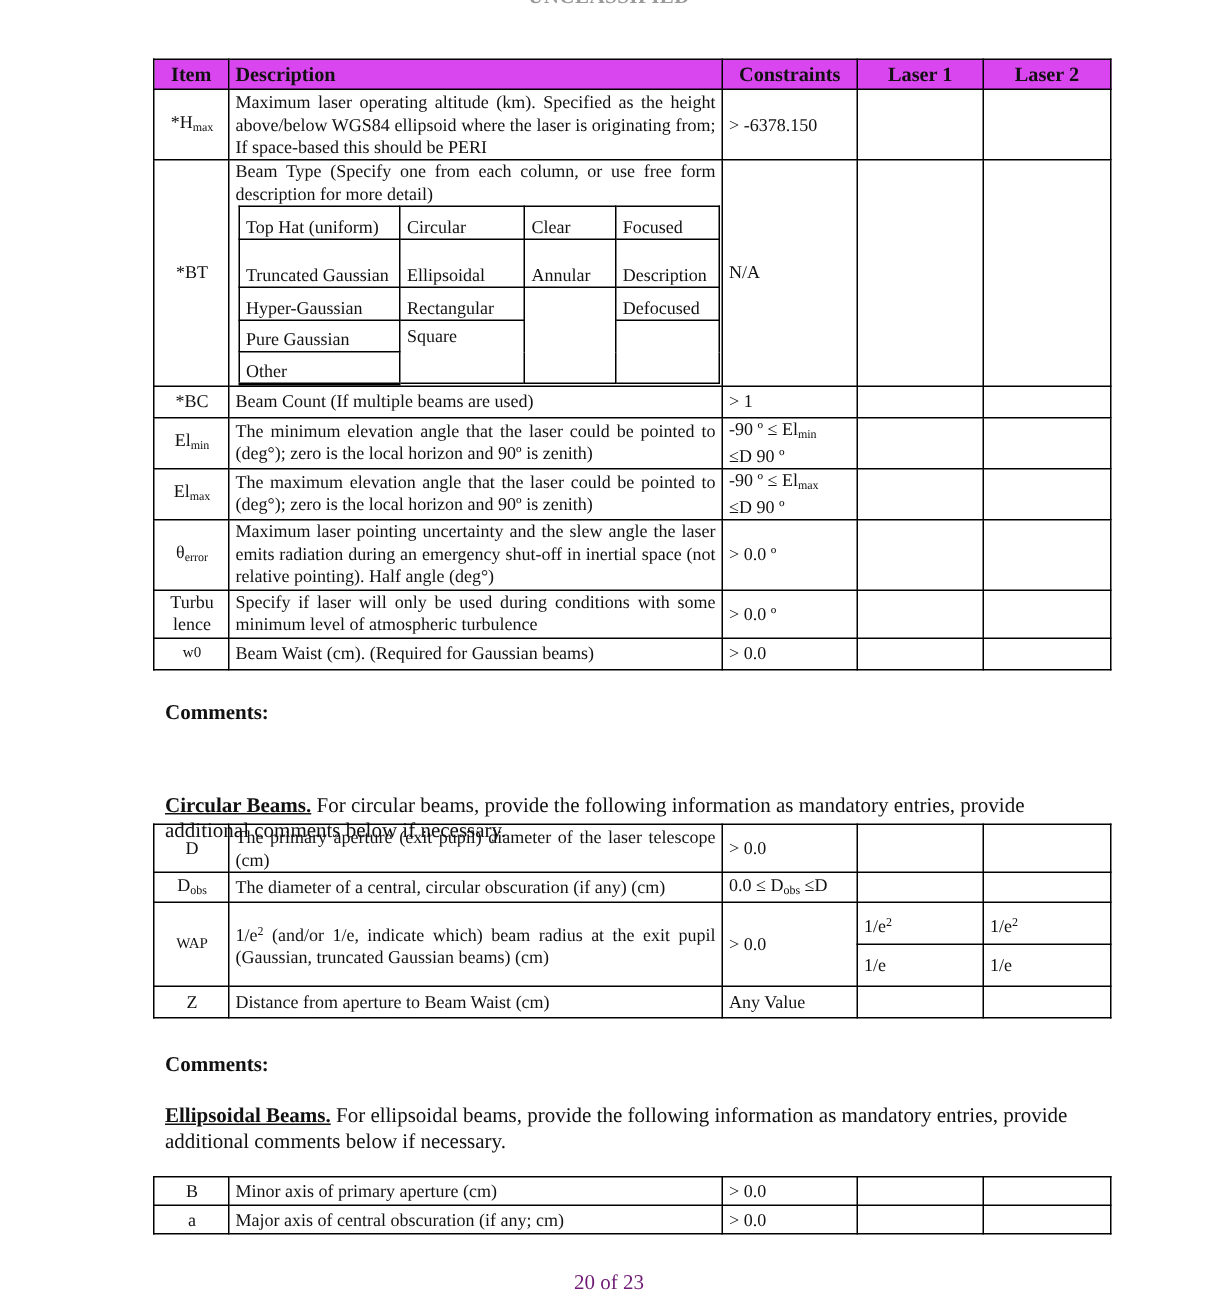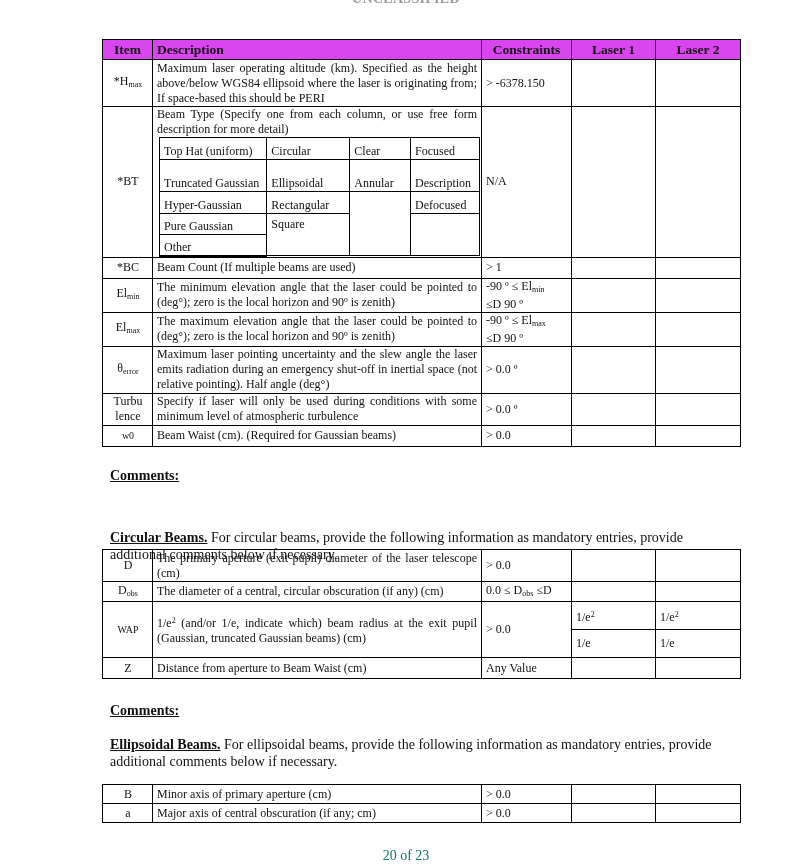--- a/index.html
+++ b/index.html
@@ -19,24 +19,24 @@
   td.desc { text-align: justify; }
   sub { font-size: 8px; vertical-align: -2px; }
   sup { font-size: 8px; vertical-align: 4px; }
   .small { font-size: 10px; }
   
   #t1 { left: 102px; top: 39px; width: 638px; }
   #t2 { left: 102px; top: 549px; width: 638px; }
   #t3 { left: 102px; top: 784px; width: 638px; }
   .bt-sub { position: relative; border-collapse: collapse; margin: 0 0 0 6px; width: 321px; table-layout: fixed; }
   .bt-sub td { border: 1px solid #000; padding: 0 4px; line-height: 15px; font-size: 12px; vertical-align: bottom; }
-  .comments { position: absolute; left: 110px; font-weight: bold; font-size: 14px; text-decoration: underline; }
+  .comments { position: absolute; left: 110px; font-weight: bold; font-size: 14px; }
   .para { position: absolute; left: 110px; width: 620px; font-size: 14px; line-height: 17px; }
   .para .lead { font-weight: bold; text-decoration: underline; }
-  .footer { position: absolute; top: 848px; left: 0; width: 812px; text-align: center; font-size: 14px; color: #0f766e; }
+  .footer { position: absolute; top: 848px; left: 0; width: 812px; text-align: center; font-size: 14px; color: #701a75; }
 </style>
 </head>
 <body>
 
 <div class="banner">UNCLASSIFIED</div>
 
 <table id="t1">
   <colgroup>
     <col style="width:50px">
       <col style="width:329px">

